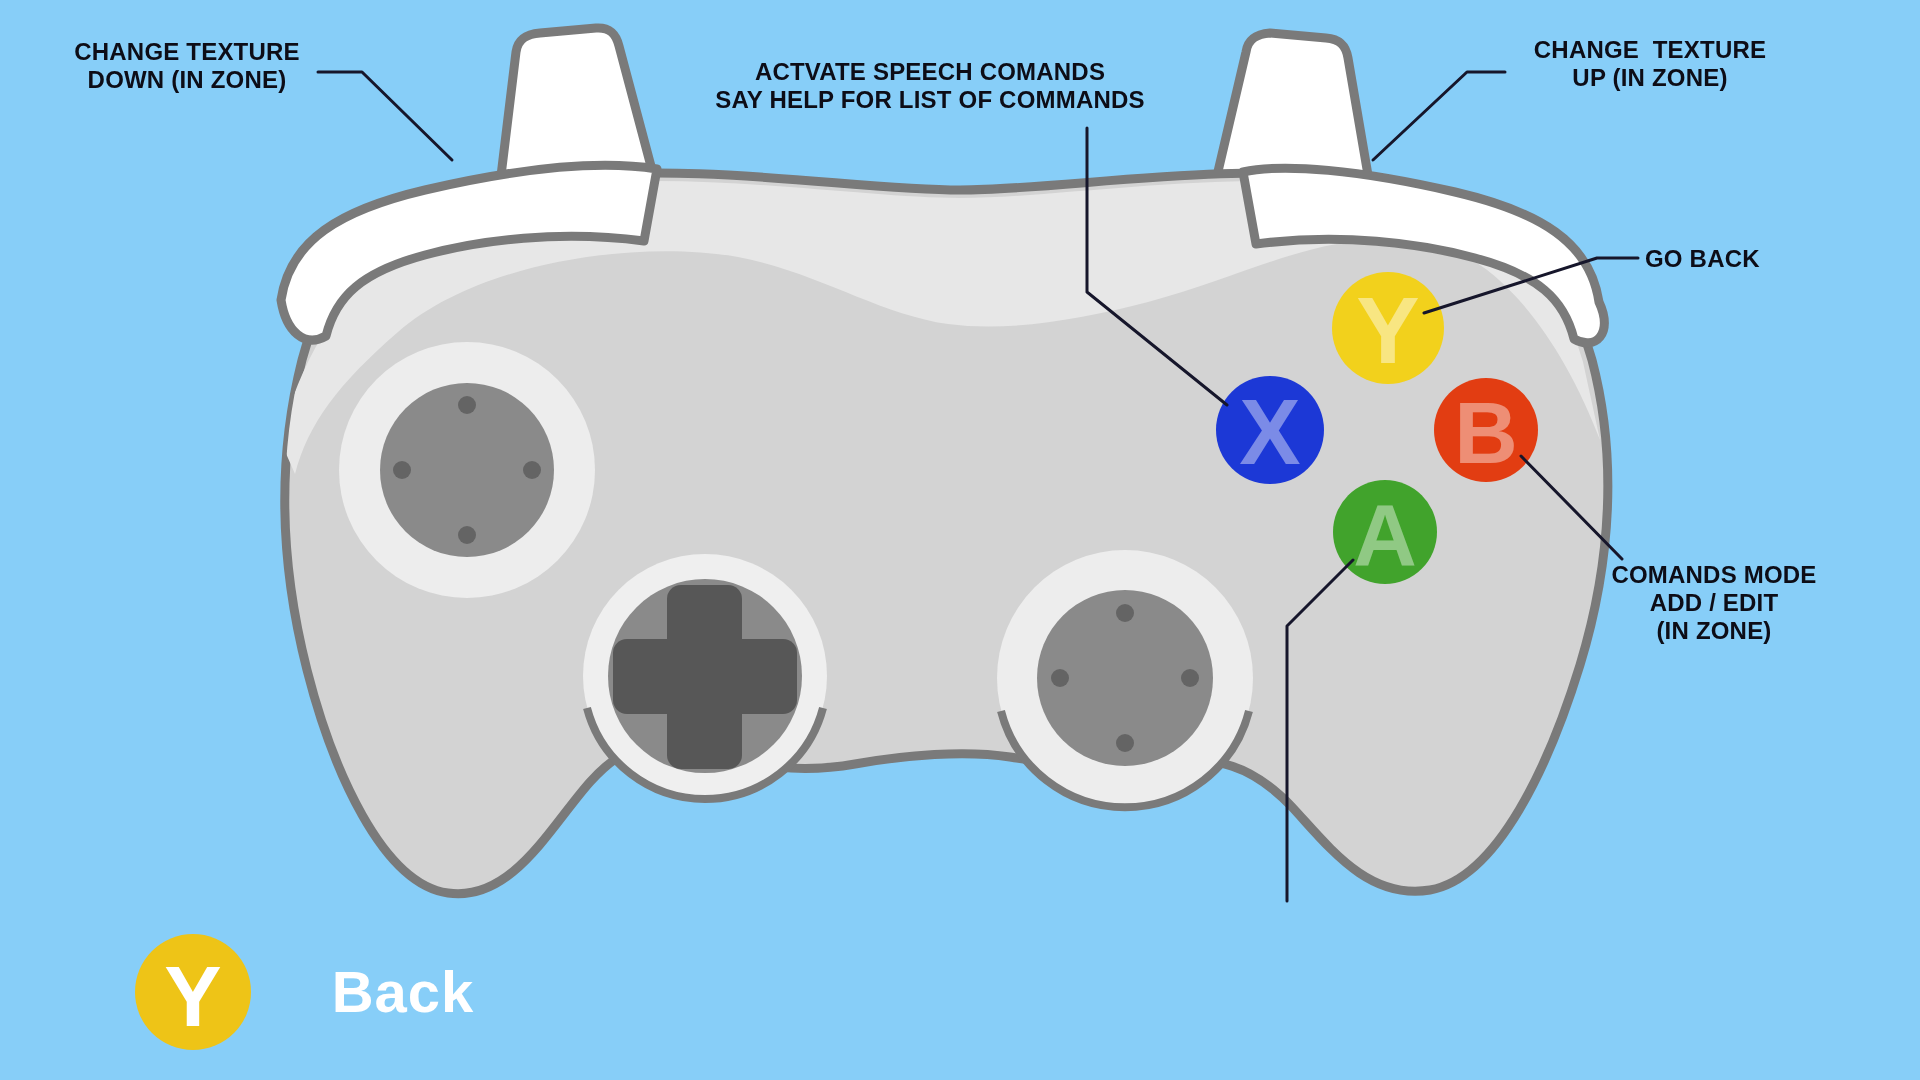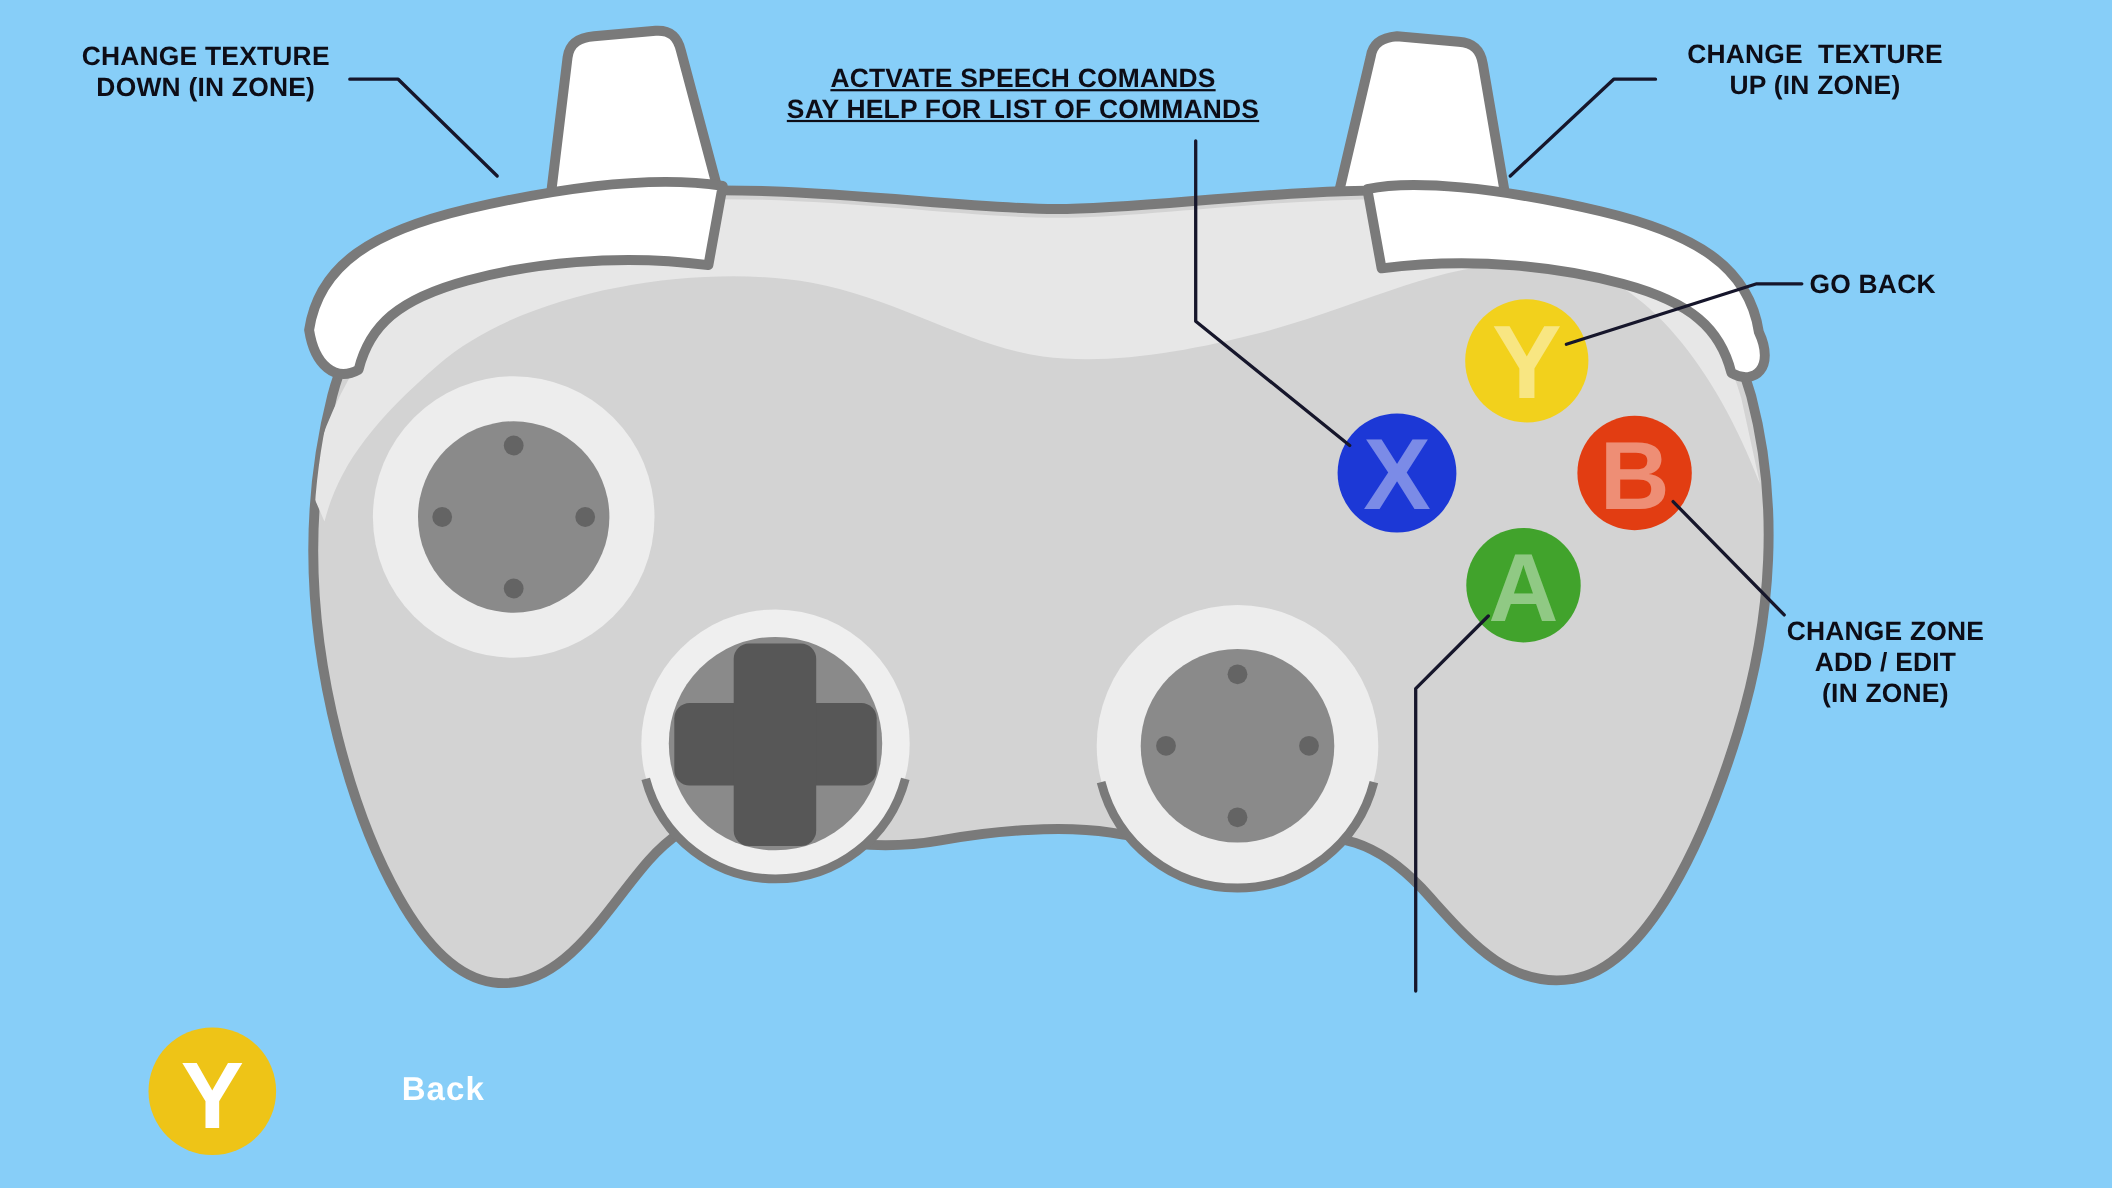--- a/index.html
+++ b/index.html
@@ -10,21 +10,21 @@
   }
   .stage svg { position:absolute; left:0; top:0; }
   .label {
     position:absolute; transform:translate(-50%,-50%);
     font-weight:bold; font-size:24px; line-height:28px;
     color:#0d0d17; text-align:center; white-space:pre-wrap; letter-spacing:0.2px;
   }
   .label-left { transform:translate(0,-50%); text-align:right; }
   .hint {
     position:absolute; transform:translate(-50%,-50%);
-    color:#ffffff; font-weight:bold; font-size:30px; letter-spacing:1px;
+    color:#ffffff; font-weight:bold; font-size:58px; letter-spacing:1px;
   }
   svg text { font-family:"Liberation Sans","DejaVu Sans",sans-serif; font-weight:bold; }
 </style>
 </head>
 <body>
 
 <div class="stage">
 
   <svg width="1920" height="1080" viewBox="0 0 1920 1080">
     <defs>
@@ -120,28 +120,28 @@
 
     <g>
       <circle cx="193" cy="992" r="58" fill="#EEC417"></circle>
       <text x="193" y="996" font-size="86" fill="#ffffff" text-anchor="middle" dominant-baseline="central">Y</text>
     </g>
   </svg>
 
   <div class="label" style="left:187px; top:66px;">CHANGE TEXTURE
 DOWN (IN ZONE)</div>
 
-  <div class="label" style="left:930px; top:86px;text-decoration:underline;">ACTVATE SPEECH COMANDS
+  <div class="label" style="left:930px; top:86px;">ACTVATE SPEECH COMANDS
 SAY HELP FOR LIST OF COMMANDS</div>
 
   <div class="label" style="left:1650px; top:64px;">CHANGE  TEXTURE
 UP (IN ZONE)</div>
 
   <div class="label label-left" style="left:1645px; top:259px;">GO BACK</div>
 
-  <div class="label" style="left:1714px; top:603px;">CHANGE ZONE
+  <div class="label" style="left:1714px; top:603px;">COMANDS MODE
 ADD / EDIT
 (IN ZONE)</div>
 
 
   <div class="hint" style="left:403px; top:991px;">Back</div>
 
 </div>
 
 </body></html>

